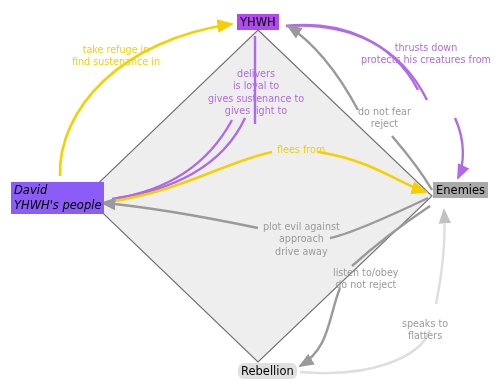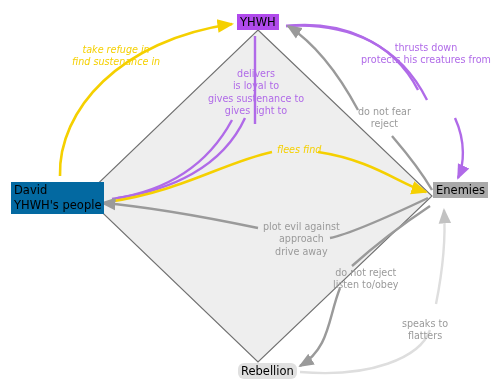--- a/index.html
+++ b/index.html
@@ -42,36 +42,37 @@
   }
   .node-rebellion {
     left: 238px;
     top: 363px;
     background: #e0e0e0;
     border-radius: 6px;
   }
   .node-left {
     left: 11px;
     top: 182px;
-    background: #0369a1;
+    background: #8b5cf6;
     line-height: 15px;
+    font-style: italic;
   }
   .node-left .nl {
     display: block;
   }
   
   .elabel {
     position: absolute;
     font-size: 9.6px;
     line-height: 12.4px;
     white-space: nowrap;
     text-align: center;
   }
   .elabel span { display: block; }
-  .c-yellow { color: #f5d000; font-style: italic; }
+  .c-yellow { color: #f5d000; }
   .c-purple { color: #b06ae8; }
   .c-gray   { color: #9a9a9a; }
 
   .lbl-refuge   { left: 72px;  top: 44px; }
   .lbl-delivers { left: 208px; top: 68px; }
   .lbl-thrusts  { left: 361px; top: 42px; }
   .lbl-nofear   { left: 358px; top: 106px; }
   .lbl-flees    { left: 277px; top: 144px; }
   .lbl-plot     { left: 263px; top: 221px; }
   .lbl-listen   { left: 333px; top: 267px; }
@@ -153,30 +154,30 @@
   <span>thrusts down</span>
   <span>protects his creatures from</span>
 </div>
 
 <div class="elabel c-gray lbl-nofear">
   <span>do not fear</span>
   <span>reject</span>
 </div>
 
 <div class="elabel c-yellow lbl-flees">
-  <span>flees find</span>
+  <span>flees from</span>
 </div>
 
 <div class="elabel c-gray lbl-plot">
   <span>plot evil against</span>
   <span>approach</span>
   <span>drive away</span>
 </div>
 
 <div class="elabel c-gray lbl-listen">
+  <span>listen to/obey</span>
   <span>do not reject</span>
-  <span>listen to/obey</span>
 </div>
 
 <div class="elabel c-gray lbl-speaks">
   <span>speaks to</span>
   <span>flatters</span>
 </div>
 
 </body></html>

